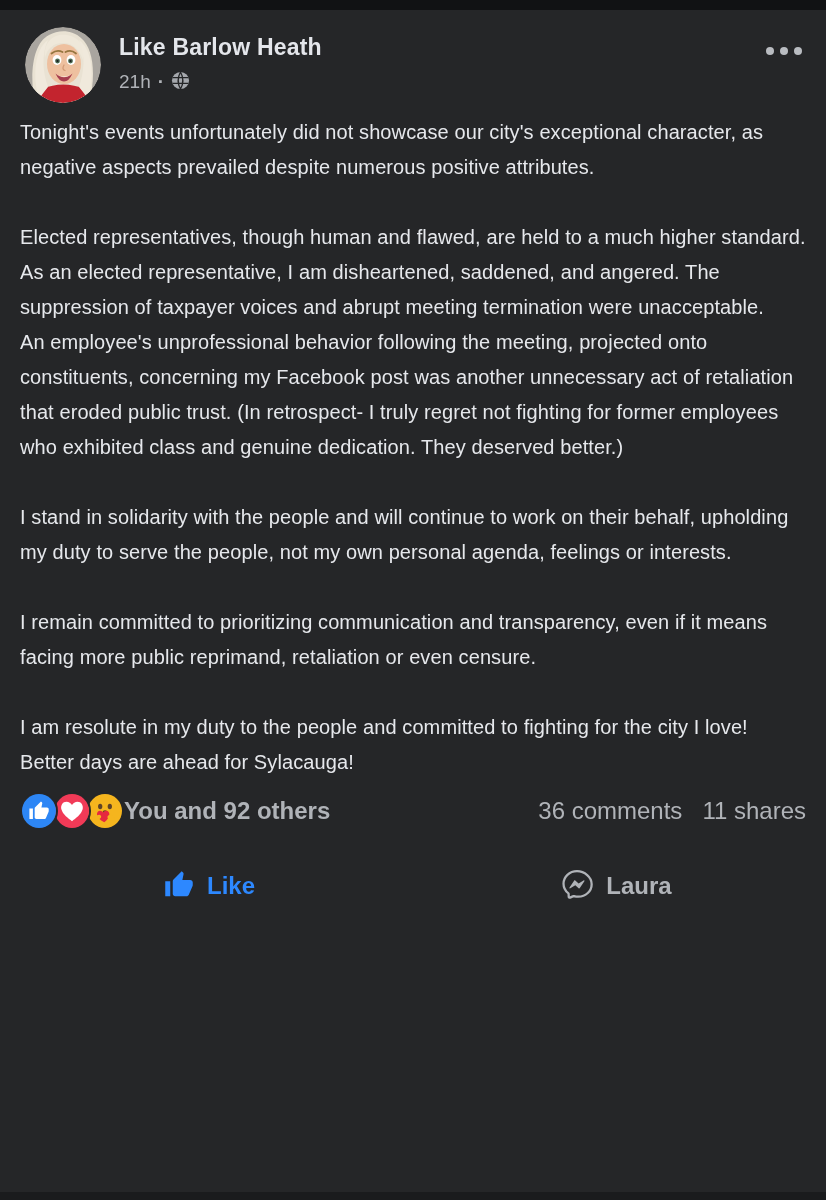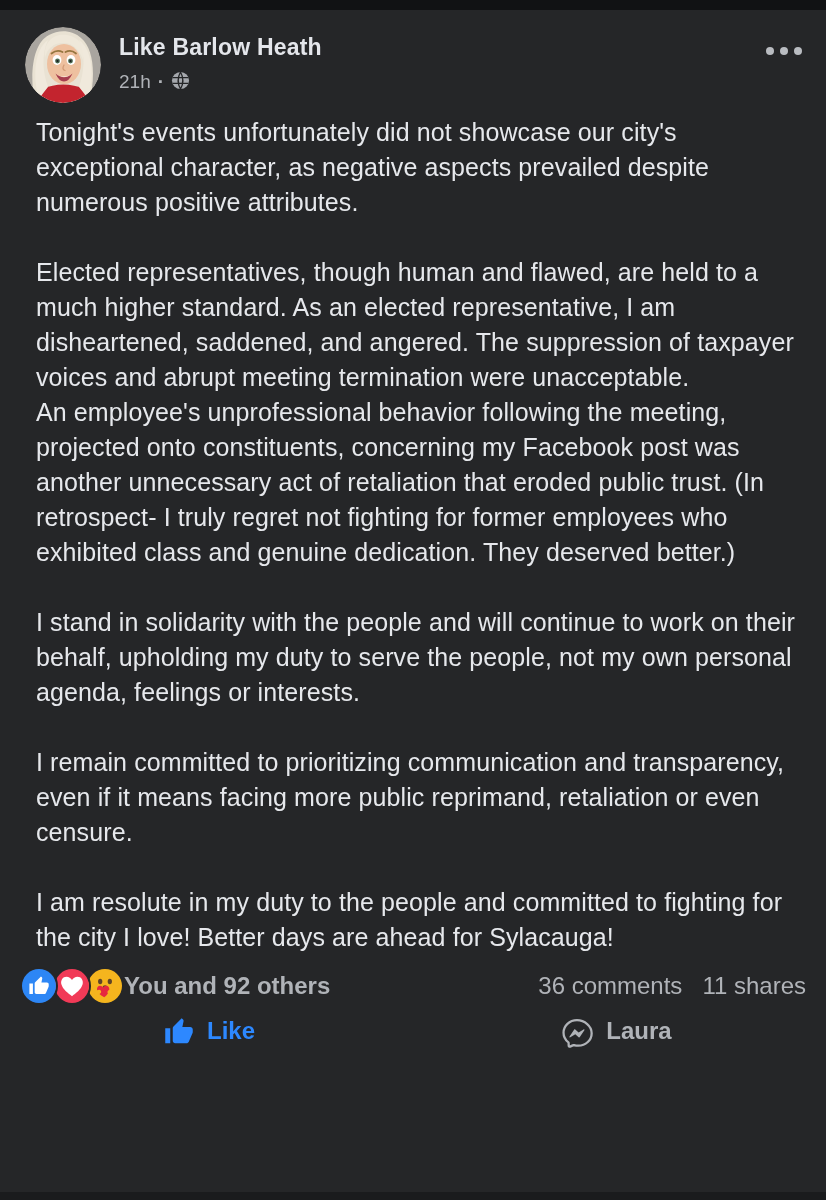--- a/index.html
+++ b/index.html
@@ -30,22 +30,22 @@
   .meta-sep { margin: 0 7px; font-weight: 700; }
   .globe-icon svg { display: block; width: 19px; height: 19px; }
   .menu-btn {
     margin-left: auto; margin-top: 14px; display: flex; gap: 6px;
     background: none; border: none; cursor: pointer; padding: 6px 2px;
   }
   .menu-btn span { width: 8px; height: 8px; border-radius: 50%; background: #b9bcc1; display: block; }
 
   
   .body-text {
-    padding: 12px 20px 0 36px;
-    font-size: 25px;
+    padding: 12px 20px 0 20px;
+    font-size: 20px;
     line-height: 35px;
     color: #e6e8ec;
     white-space: pre-line;
     letter-spacing: 0.1px;
   }
 
   
   .reaction-row {
     display: flex; align-items: center;
     padding: 0 20px; margin-top: 10px; height: 42px;
@@ -60,21 +60,21 @@
   .badge.love-b { z-index: 2; margin-left: -5px; }
   .badge.care-b { z-index: 1; margin-left: -5px; }
   .reaction-label { margin-left: 0; color: #b0b3b8; font-size: 24px; cursor: pointer; font-weight: bold; }
   .counts { margin-left: auto; color: #b0b3b8; font-size: 24px; display: flex; }
   .counts .comments { cursor: pointer; }
   .counts .shares { margin-left: 20px; cursor: pointer; }
 
   
   .action-row { display: flex; margin: 10px 6px 0 6px; height: 58px; }
   .action-btn {
-    flex: 1; display: flex; align-items: flex-start; justify-content: center;
+    flex: 1; display: flex; align-items: flex-end; justify-content: center;
     gap: 13px; background: none; border: none; cursor: pointer;
     font-family: "Liberation Sans", sans-serif;
     font-size: 24px; font-weight: 600; color: #b0b3b8; border-radius: 6px;
   }
   .action-btn.liked { color: #2d88ff; }
   .action-btn svg { display: block; }
 </style>
 </head>
 <body>
 

